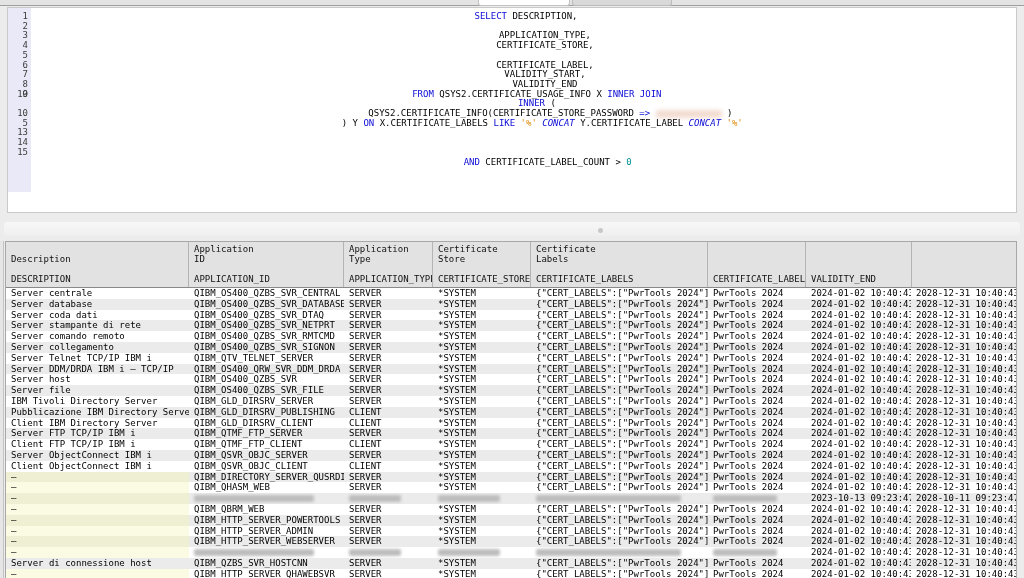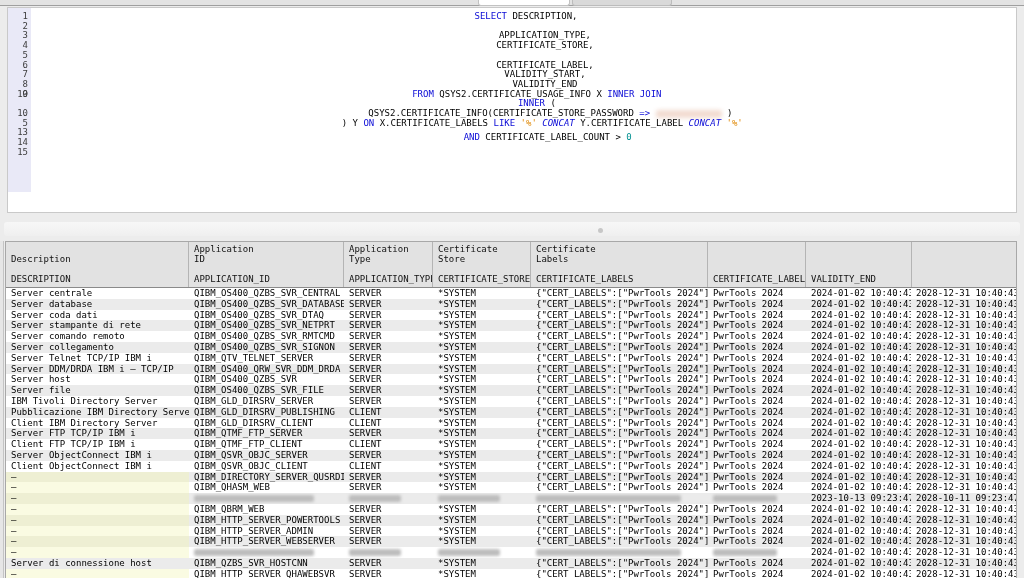--- a/index.html
+++ b/index.html
@@ -97,21 +97,21 @@
       <div class="code-line" style="top: 22.4px; left: 5px;"><span class="tok-pl">       APPLICATION_TYPE,</span></div>
       <div class="code-line" style="top: 32.1px; left: 5px;"><span class="tok-pl">       CERTIFICATE_STORE,</span></div>
       <div class="code-line" style="top: 51.5px; left: 5px;"><span class="tok-pl">       CERTIFICATE_LABEL,</span></div>
       <div class="code-line" style="top: 61.2px; left: 5px;"><span class="tok-pl">       VALIDITY_START,</span></div>
       <div class="code-line" style="top: 70.9px; left: 5px;"><span class="tok-pl">       VALIDITY_END</span></div>
       <div class="code-line" style="top: 80.6px; left: 5px;"><span class="tok-pl">    </span><span class="tok-kw">FROM</span><span class="tok-pl"> QSYS2.CERTIFICATE_USAGE_INFO X </span><span class="tok-kw">INNER JOIN</span></div>
       <div class="code-line" style="top: 90.3px; left: 5px;"><span class="tok-pl">    </span><span class="tok-kw">INNER</span><span class="tok-pl"> (</span></div>
       <div class="code-line" style="top: 100px; left: 5px;"><span class="tok-pl">         QSYS2.CERTIFICATE_INFO(CERTIFICATE_STORE_PASSWORD </span><span class="tok-kw">=&gt;</span><span class="tok-pl"> </span><span class="tok-redact"></span><span class="tok-pl"> )</span></div>
       <div class="code-line" style="top: 109.7px; left: 5px;"><span class="tok-pl">      ) Y </span><span class="tok-kw">ON</span><span class="tok-pl"> X.CERTIFICATE_LABELS </span><span class="tok-kw">LIKE</span><span class="tok-pl"> </span><span class="tok-str">'%'</span><span class="tok-pl"> </span><span class="tok-kwi">CONCAT</span><span class="tok-pl"> Y.CERTIFICATE_LABEL </span><span class="tok-kwi">CONCAT</span><span class="tok-pl"> </span><span class="tok-str">'%'</span></div>
       <div class="code-line" style="top: 119.4px; left: 5px;"></div>
-      <div class="code-line" style="top: 124px; left: 5px;"><span class="tok-pl">        </span><span class="tok-kw">AND</span><span class="tok-pl"> CERTIFICATE_LABEL_COUNT &gt; </span><span class="tok-num">0</span></div>
+      <div class="code-line" style="top: 149px; left: 5px;"><span class="tok-pl">        </span><span class="tok-kw">AND</span><span class="tok-pl"> CERTIFICATE_LABEL_COUNT &gt; </span><span class="tok-num">0</span></div>
     </div>
 </div>
 
 <div class="splitter">
   <div class="splitter-bar"></div>
   <div class="splitter-dot"></div>
 </div>
 
 <div class="grid-scrollstrip"></div>
 <div class="grid">

